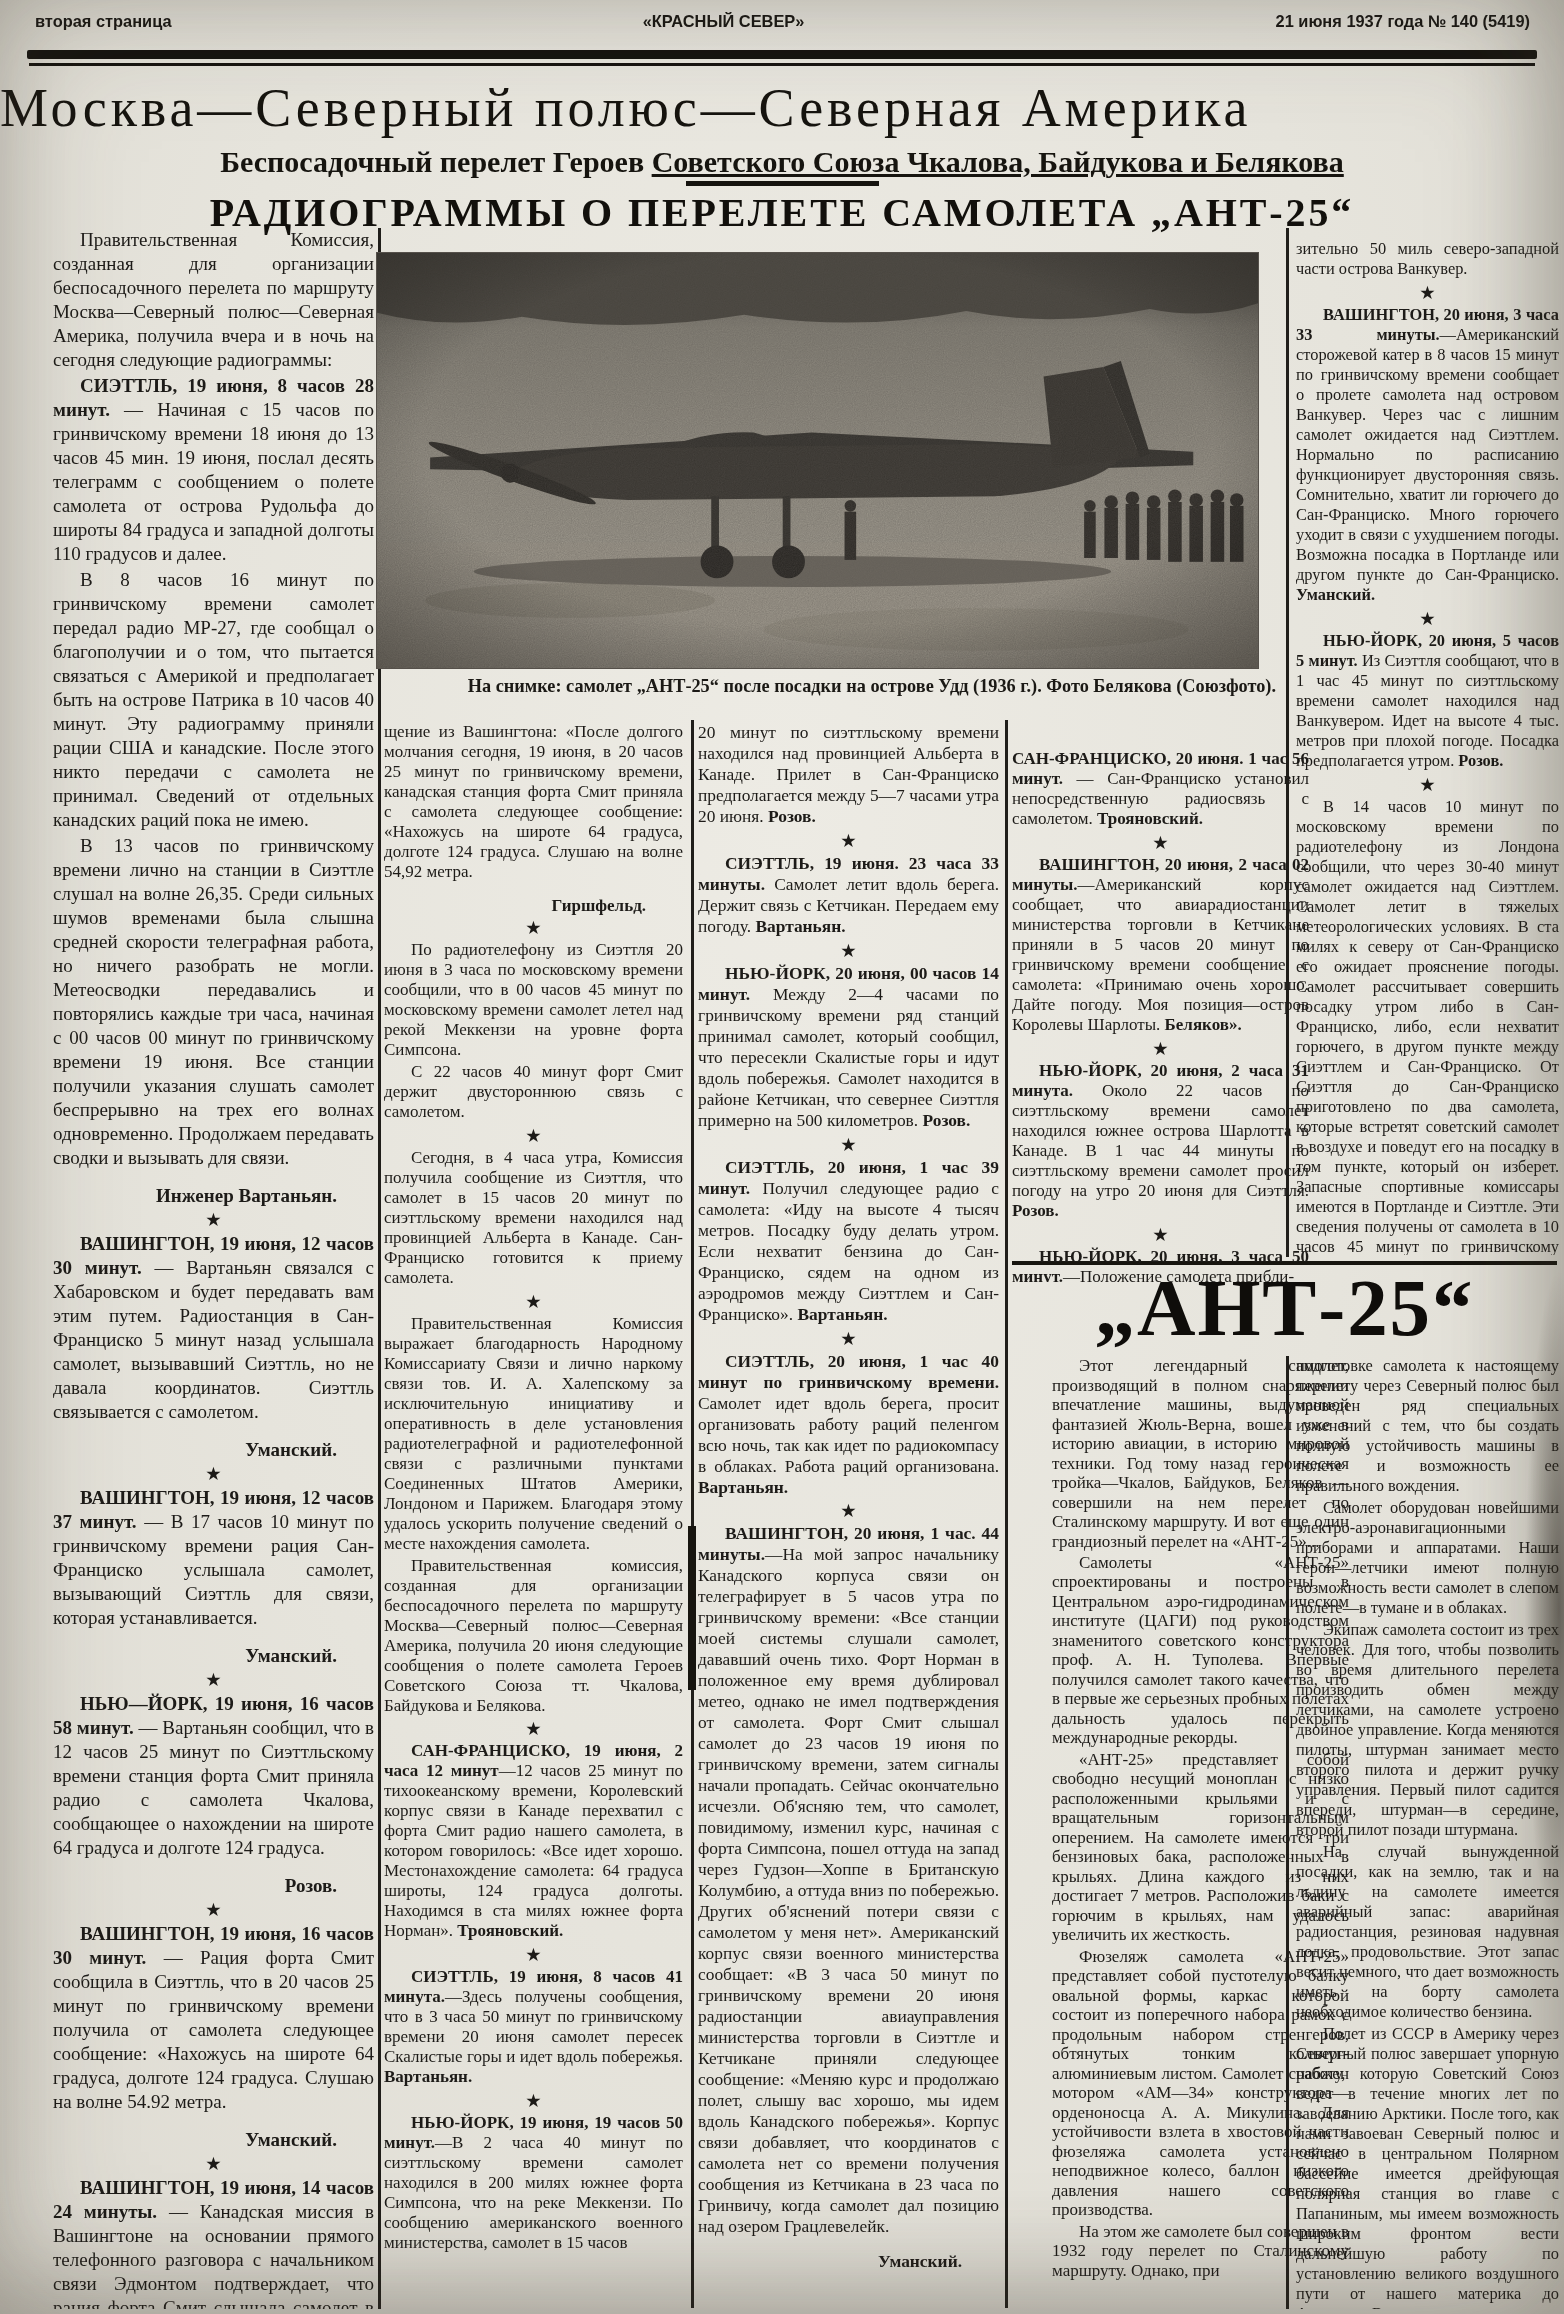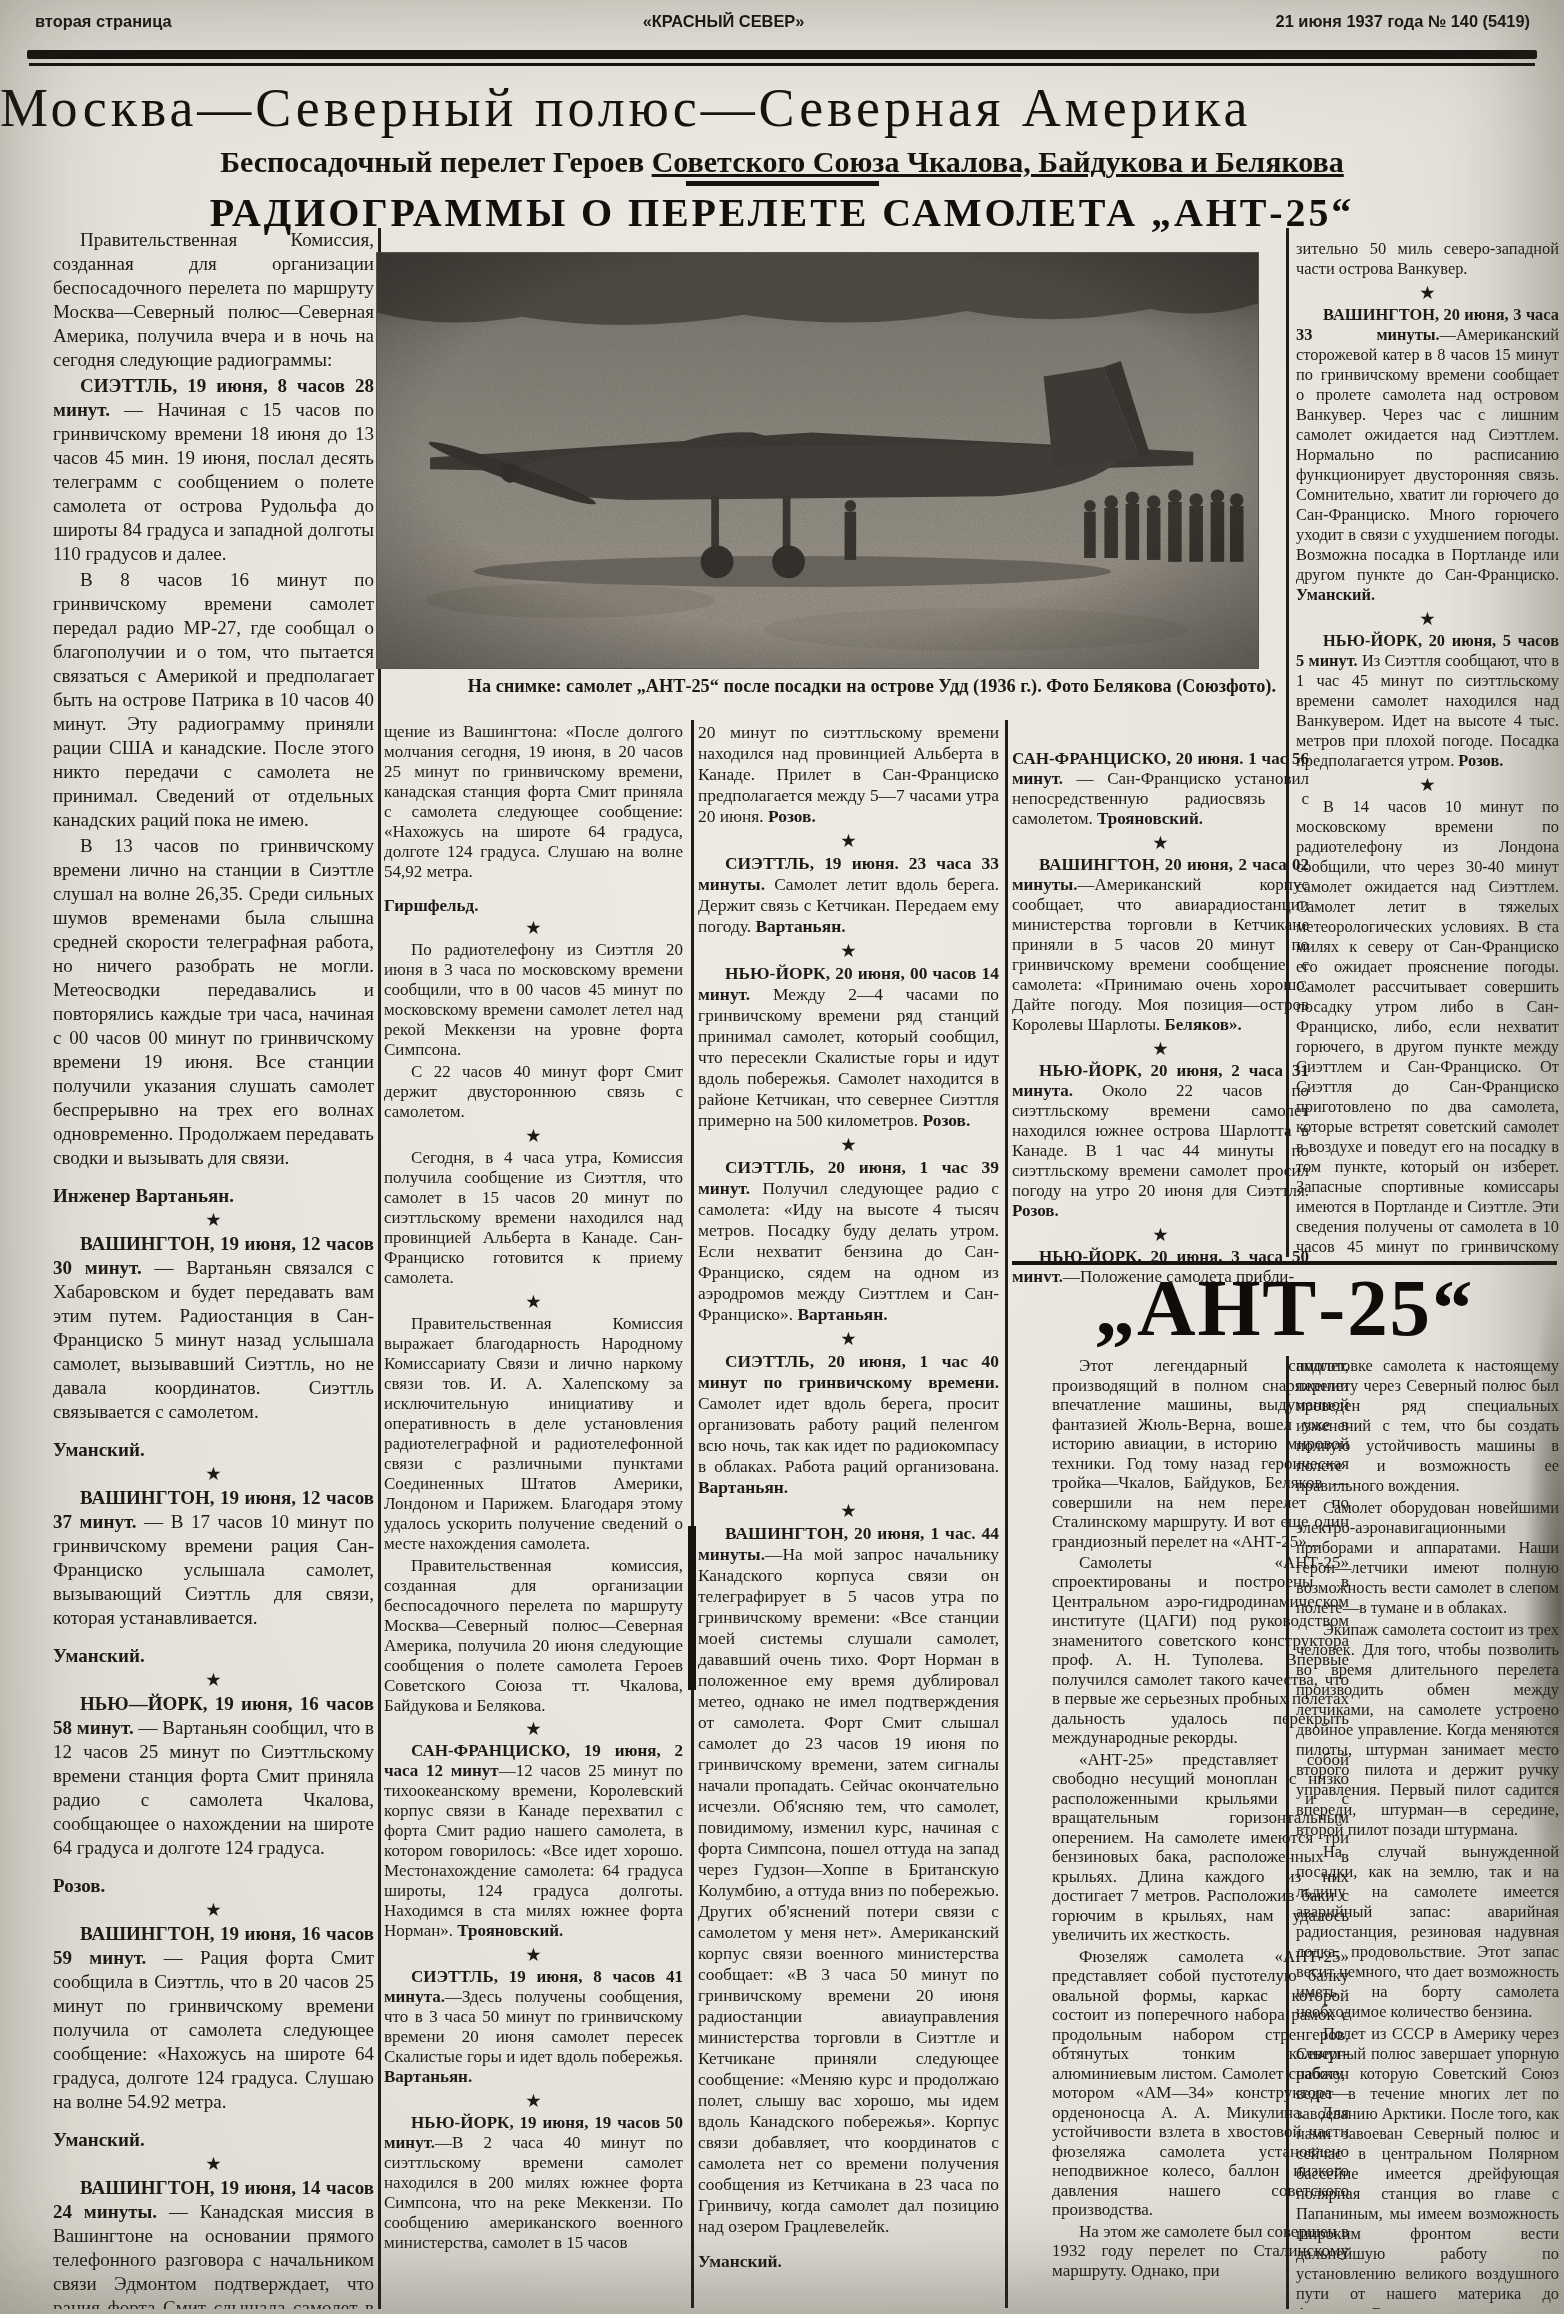--- a/index.html
+++ b/index.html
@@ -32,21 +32,21 @@
   .caption{position:absolute;left:357px;top:676px;width:919px;text-align:right;
     font-size:18.3px;font-weight:bold;color:#1b1915;}
   
   .sec-rule{position:absolute;left:1012px;top:1261px;width:545px;height:3.9px;background:#17150f;}
   .sec-headline{position:absolute;left:1012px;top:1267px;width:545px;height:83px;text-align:center;
     font-size:81px;line-height:83px;font-weight:bold;letter-spacing:1.9px;color:#0f0d0a;white-space:nowrap;}
   
   .col{position:absolute;overflow:hidden;text-align:justify;}
   .col p{margin:0 0 1.9px 0;text-indent:27px;}
   .col p.ni{text-indent:0;}
-  .col .sig{font-weight:bold;padding-right:37px;margin-top:14px;}
+  .col .sig{text-align:right;font-weight:bold;padding-right:37px;margin-top:14px;}
   .col .star{text-align:center;font-size:18.3px;line-height:24px;letter-spacing:0;text-indent:0;}
   .col b.dateline{font-weight:bold;}
   .col b.sig-inline{font-weight:bold;}
   .c1{left:53px;  top:228px;  width:321px; height:2081px; font-size:19px; line-height:24px;}
   .c2{left:384px; top:722px;  width:299px; height:1586px; font-size:17px; line-height:20px;}
   .c3{left:698px; top:722px;  width:301px; height:1586px; font-size:17.4px;   line-height:21px;}
   .c4a{left:1012px;top:722px; width:297px; height:533px;  font-size:17px; line-height:20px;margin-top:27px;}
   .c4b{left:1012px;top:1356px;width:297px; height:953px;  font-size:17px; line-height:19.5px;margin-left:40px;}
   .c5a{left:1296px;top:239px; width:263px; height:1016px; font-size:16.4px;   line-height:20px;}
   .c5b{left:1296px;top:1356px;width:263px; height:953px;  font-size:16.4px;   line-height:20px;}
@@ -164,21 +164,21 @@
       <div class="star">★</div>
       <p><b class="dateline">ВАШИНГТОН, 19 июня, 12 часов 30 минут.</b><span> — Вартаньян связался с Хабаровском и будет передавать вам этим путем. Радиостанция в Сан-Франциско 5 минут назад услышала самолет, вызывавший Сиэттль, но не давала координатов. Сиэттль связывается с самолетом.</span></p>
       <div class="sig">Уманский.</div>
       <div class="star">★</div>
       <p><b class="dateline">ВАШИНГТОН, 19 июня, 12 часов 37 минут.</b><span> — В 17 часов 10 минут по гринвичскому времени рация Сан-Франциско услышала самолет, вызывающий Сиэттль для связи, которая устанавливается.</span></p>
       <div class="sig">Уманский.</div>
       <div class="star">★</div>
       <p><b class="dateline">НЬЮ—ЙОРК, 19 июня, 16 часов 58 минут.</b><span> — Вартаньян сообщил, что в 12 часов 25 минут по Сиэттльскому времени станция форта Смит приняла радио с самолета Чкалова, сообщающее о нахождении на широте 64 градуса и долготе 124 градуса.</span></p>
       <div class="sig">Розов.</div>
       <div class="star">★</div>
-      <p><b class="dateline">ВАШИНГТОН, 19 июня, 16 часов 59 минут.</b><span> — Рация форта Смит сообщила в Сиэттль, что в 20 часов 25 минут по гринвичскому времени получила от самолета следующее сообщение: «Нахожусь на широте 64 градуса, долготе 124 градуса. Слушаю на волне 54.92 метра.</span></p>
+      <p><b class="dateline">ВАШИНГТОН, 19 июня, 16 часов 30 минут.</b><span> — Рация форта Смит сообщила в Сиэттль, что в 20 часов 25 минут по гринвичскому времени получила от самолета следующее сообщение: «Нахожусь на широте 64 градуса, долготе 124 градуса. Слушаю на волне 54.92 метра.</span></p>
       <div class="sig">Уманский.</div>
       <div class="star">★</div>
       <p><b class="dateline">ВАШИНГТОН, 19 июня, 14 часов 24 минуты.</b><span> — Канадская миссия в Вашингтоне на основании прямого телефонного разговора с начальником связи Эдмонтом подтверждает, что рация форта Смит слышала самолет в 11 часов по гринвичскому времени. Самолет, якобы, давал позицию острова Патрика. С тех пор ничего нет. Все станции продолжают слушать непрерывно.</span></p>
     </div>
   <div class="col c2">
       <p class="ni"><span>щение из Вашингтона: «После долгого молчания сегодня, 19 июня, в 20 часов 25 минут по гринвичскому времени, канадская станция форта Смит приняла с самолета следующее сообщение: «Нахожусь на широте 64 градуса, долготе 124 градуса. Слушаю на волне 54,92 метра.</span></p>
       <div class="sig">Гиршфельд.</div>
       <div class="star">★</div>
       <p><span>По радиотелефону из Сиэттля 20 июня в 3 часа по московскому времени сообщили, что в 00 часов 45 минут по московскому времени самолет летел над рекой Меккензи на уровне форта Симпсона.</span></p>
       <p><span>С 22 часов 40 минут форт Смит держит двустороннюю связь с самолетом.</span></p>

